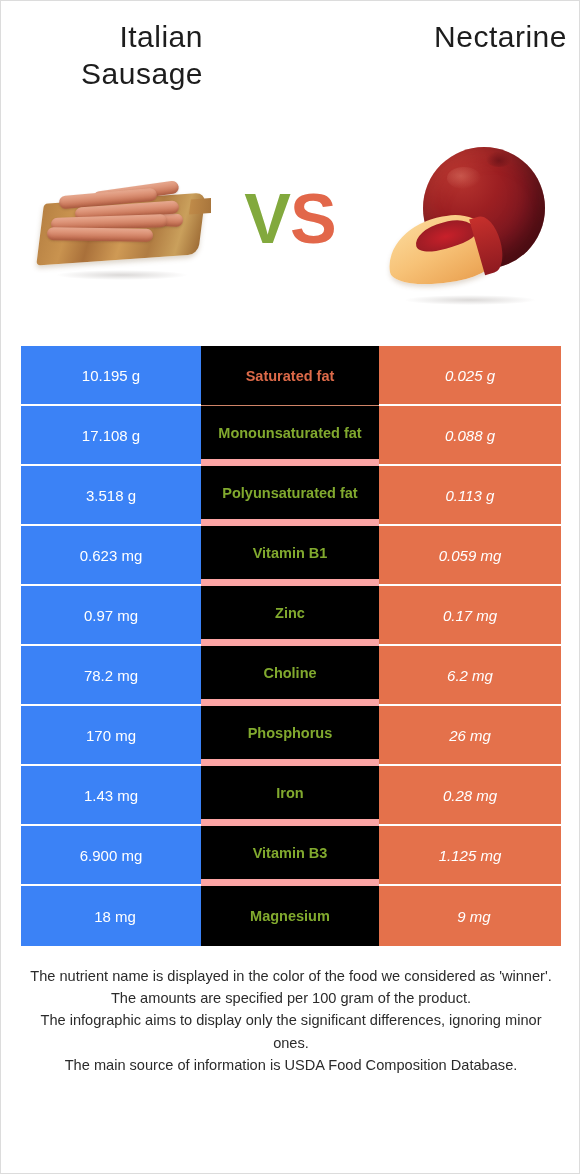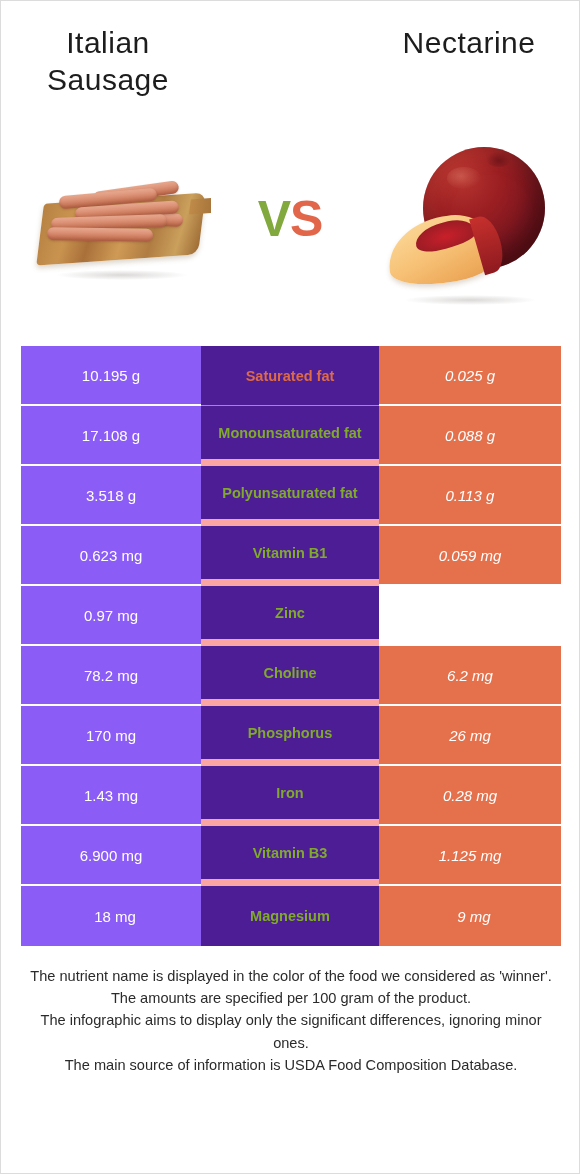--- a/index.html
+++ b/index.html
@@ -30,40 +30,39 @@
   }
   .title {
     position: absolute;
     top: 18px;
     font-family: "Liberation Sans", sans-serif;
     font-size: 30px;
     font-weight: 300;
     letter-spacing: 0.5px;
     color: #1d1d1d;
     line-height: 1.22;
-    text-align: center;
-    margin-top: 6px;
+    text-align: right;
   }
   .title-left {
     left: 12px;
     width: 190px;
   }
   .title-right {
     left: 370px;
     width: 196px;
   }
 
   
   .vs {
     position: absolute;
     left: 216px;
     top: 178px;
     width: 146px;
     height: 80px;
-    font-size: 50px;
+    font-size: 70px;
     font-weight: 700;
     line-height: 80px;
     letter-spacing: -1px;
     text-align: center;
     font-family: "Liberation Sans", sans-serif;
   }
   .vs .v { color: #82a93d; }
   .vs .s { color: #e2674a; }
 
   
@@ -188,27 +187,27 @@
   .cell {
     display: flex;
     align-items: center;
     justify-content: center;
     font-size: 15px;
     font-weight: 400;
     box-sizing: border-box;
   }
   .cell-left {
     width: 180px;
-    background: #8b5cf6;
+    background: #3b82f6;
     color: #ffffff;
     border-bottom: 2px solid #ffffff;
   }
   .cell-mid {
     width: 178px;
-    background: #4c1d95;
+    background: #000000;
     font-weight: 700;
     font-size: 14.5px;
   }
   .cell-right {
     width: 182px;
     background: #e4714b;
     color: #ffffff;
     border-bottom: 2px solid #ffffff;
     font-style: italic;
   }
@@ -289,20 +288,21 @@
         <div class="cell cell-right">0.113 g</div>
       </div>
       <div class="row">
         <div class="cell cell-left">0.623 mg</div>
         <div class="cell cell-mid win-green sep-green">Vitamin B1</div>
         <div class="cell cell-right">0.059 mg</div>
       </div>
       <div class="row">
         <div class="cell cell-left">0.97 mg</div>
         <div class="cell cell-mid win-green sep-green">Zinc</div>
+        <div class="cell cell-right">0.17 mg</div>
       </div>
       <div class="row">
         <div class="cell cell-left">78.2 mg</div>
         <div class="cell cell-mid win-green sep-green">Choline</div>
         <div class="cell cell-right">6.2 mg</div>
       </div>
       <div class="row">
         <div class="cell cell-left">170 mg</div>
         <div class="cell cell-mid win-green sep-green">Phosphorus</div>
         <div class="cell cell-right">26 mg</div>

